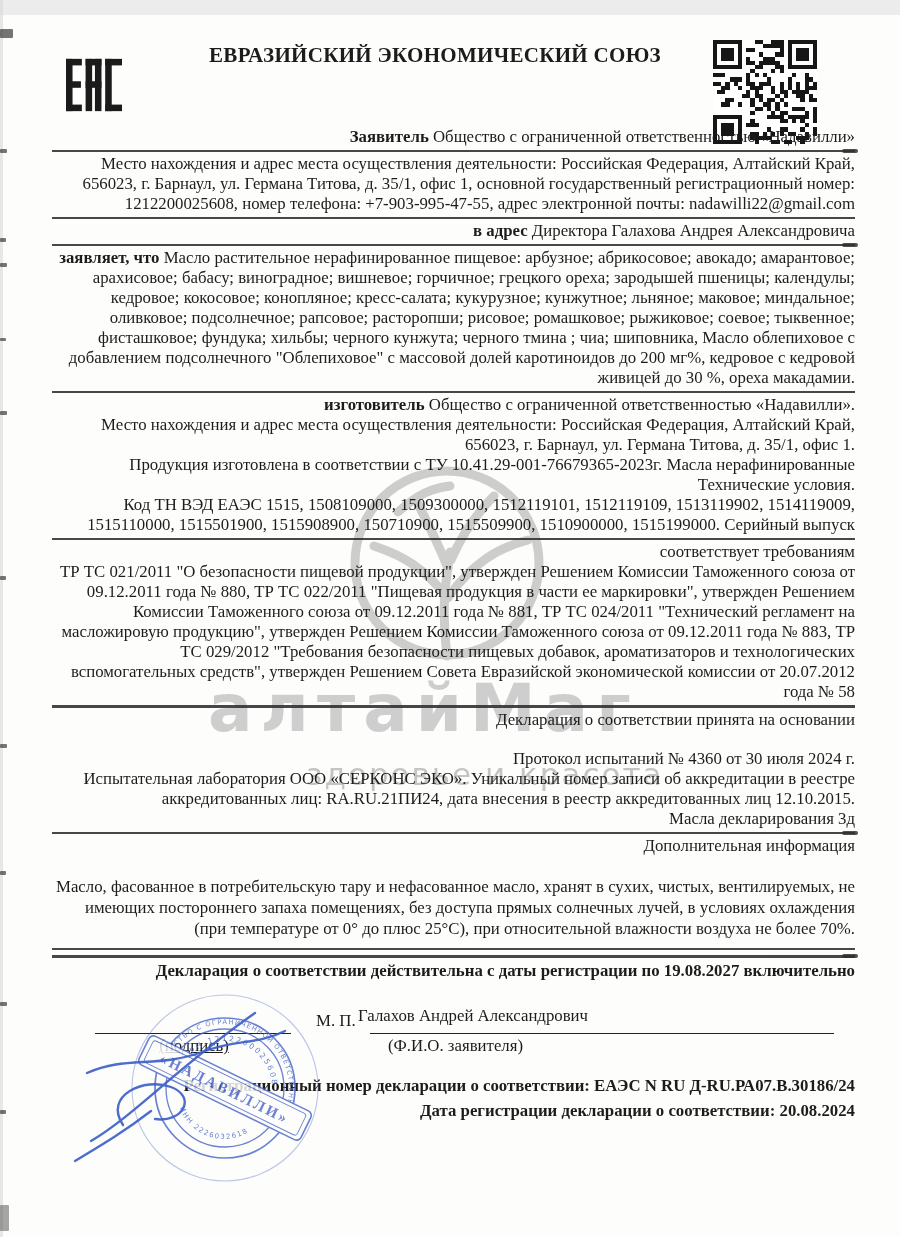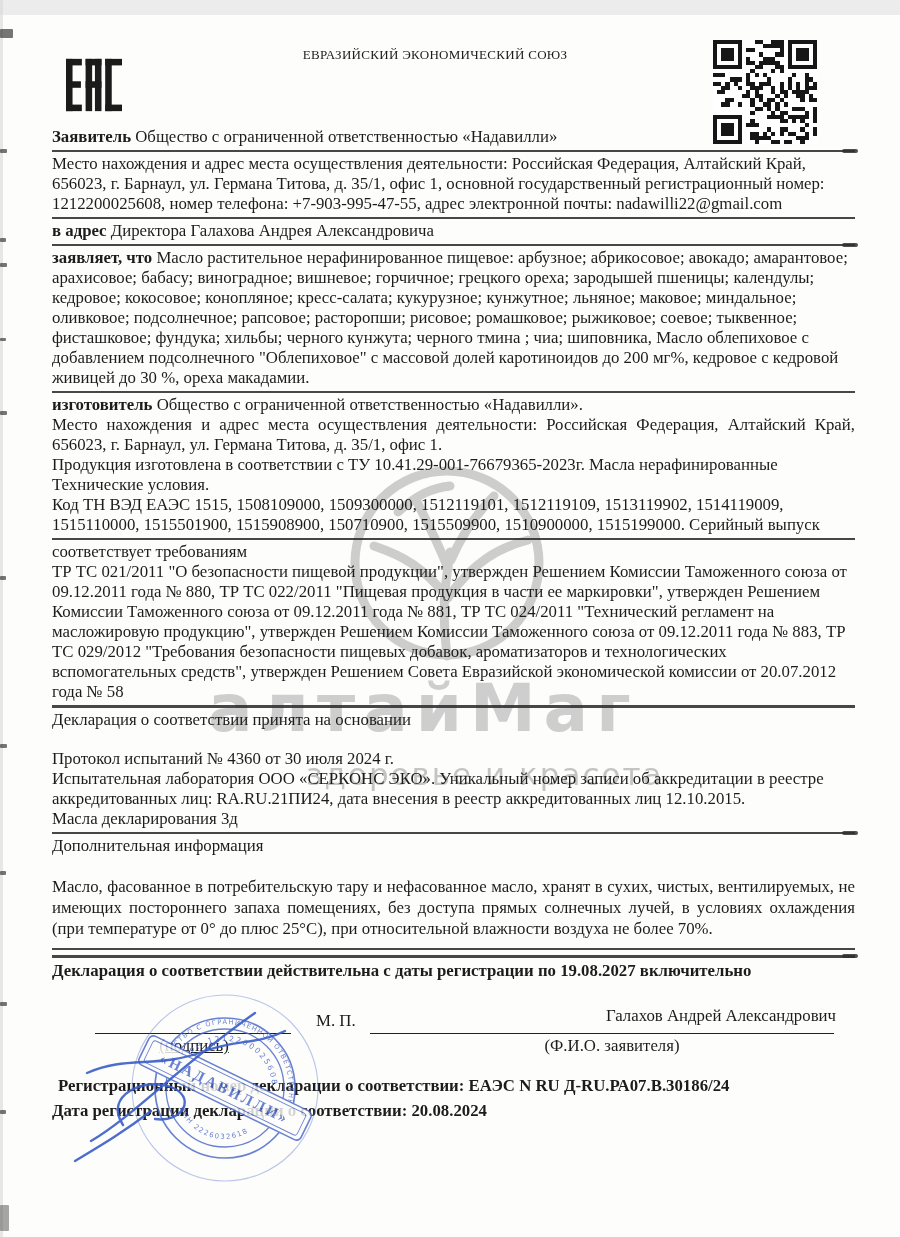--- a/index.html
+++ b/index.html
@@ -9,44 +9,44 @@
     background:#fdfdfc; overflow:hidden;
     font-family:"Liberation Serif", serif; color:#1c1c1c;
   }
   .top-band{position:absolute;left:0;top:0;width:900px;height:15px;background:#e9e9e9;opacity:.85;}
   .left-strip{position:absolute;left:0;top:0;width:3px;height:1237px;background:#d9d9d9;opacity:.6;}
 
   
   .eac-logo{position:absolute;left:66px;top:58px;width:56px;height:54px;}
   .doc-title{
     position:absolute;left:150px;top:44px;width:570px;text-align:center;
-    font-weight:normal;font-size:13px;line-height:22px;letter-spacing:.3px;
+    font-weight:bold;font-size:21px;line-height:22px;letter-spacing:.3px;
   }
   .qr{position:absolute;left:713px;top:40px;width:104px;height:104px;}
 
   
   .main{position:absolute;left:52px;top:127px;width:803px;font-size:16.8px;line-height:20px;z-index:1;}
-  .main p{margin:0;}
+  .main p{margin:0;text-align:right;}
   .rule{position:relative;height:2px;background:#2d2d2d;opacity:.88;margin:3px 0 2px 0;}
   .rule.thick{height:3px;}
   .rule.blob::after{content:"";position:absolute;right:-3px;top:-1px;width:16px;height:4px;background:#151515;border-radius:2px;opacity:.85;}
   .jst{text-align:justify;}
   b{font-weight:bold;}
   .h{font-weight:normal;}
 
   .validity{font-weight:bold;margin-top:3px !important;}
 
   .sig-area{position:relative;height:76px;margin-top:12px;}
   .sig-line{position:absolute;top:40px;border-top:1.7px solid #222;}
   .sig-line.l{left:43px;width:196px;}
   .sig-line.r{left:318px;width:464px;}
   .sig-cap-l{position:absolute;left:52px;top:43px;width:180px;text-align:center;text-decoration:underline;}
   .mp{position:absolute;left:264px;top:18px;}
-  .sig-name{position:absolute;left:320px;top:13px;width:464px;text-align:right;}
-  .sig-cap-r{position:absolute;left:328px;top:43px;width:464px;text-align:center;}
+  .sig-name{position:absolute;left:306px;top:13px;width:464px;text-align:left;}
+  .sig-cap-r{position:absolute;left:336px;top:43px;width:464px;}
 
   .reg{font-weight:bold;line-height:25px;}
   .reg.first{padding-left:6px;margin-top:4px !important;}
 
   
   .wm-tree{position:absolute;left:346px;top:460px;width:202px;height:206px;opacity:.55;z-index:0;}
   .wm-brand{
     position:absolute;left:208px;top:670px;z-index:0;
     font-family:"DejaVu Sans", sans-serif;font-weight:bold;font-size:66px;
     color:#a9a9a9;opacity:.55;letter-spacing:8px;white-space:nowrap;

